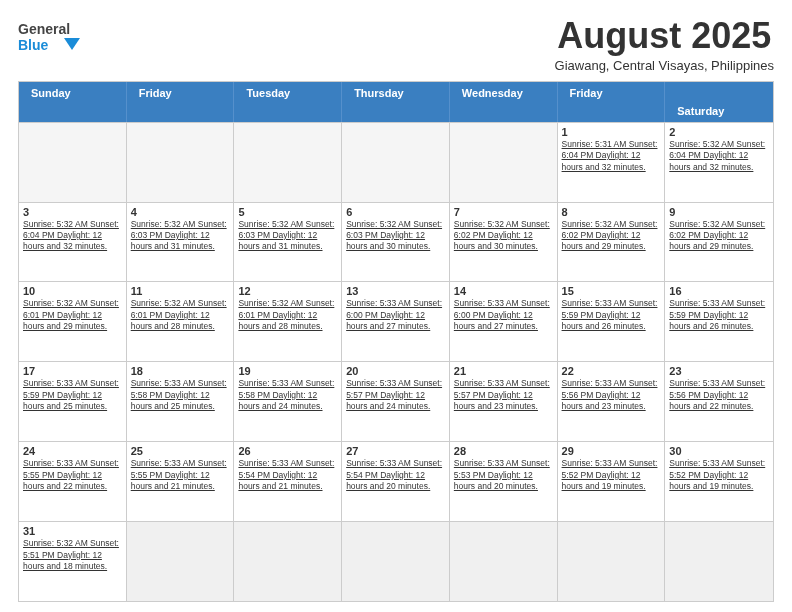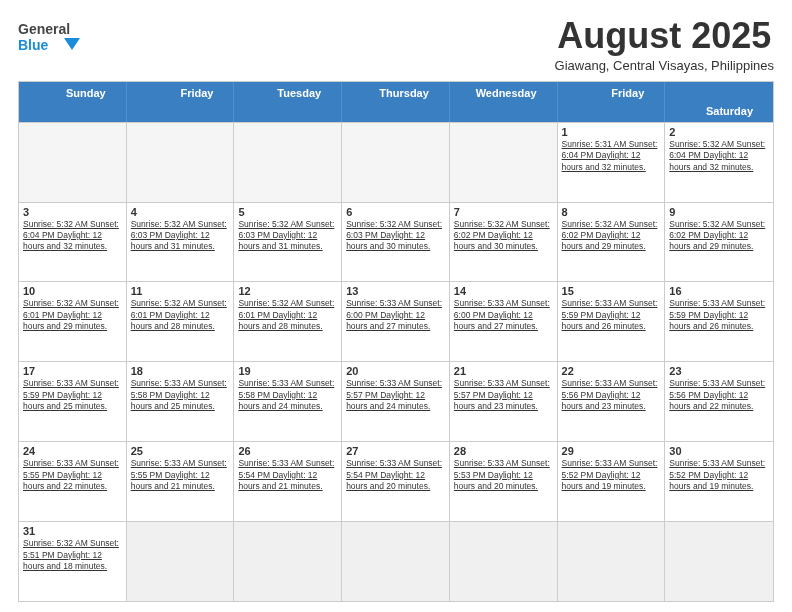--- a/index.html
+++ b/index.html
@@ -54,22 +54,22 @@
     }
     .cal-header-row {
       display: grid;
       grid-template-columns: repeat(7, 1fr);
       background: #3a7fc1;
     }
     .cal-header-cell {
       color: #fff;
       font-size: 11px;
       font-weight: bold;
-      padding: 5px 20px;
-      text-align: right;
+      padding: 5px 12px;
+      text-align: left;
       border-right: 1px solid #5590cc;
     }
     .cal-header-cell:last-child { border-right: none; margin-top: 18px; }
     .cal-body {
       flex: 1;
       display: flex;
       flex-direction: column;
     }
     .cal-row {
       display: grid;

